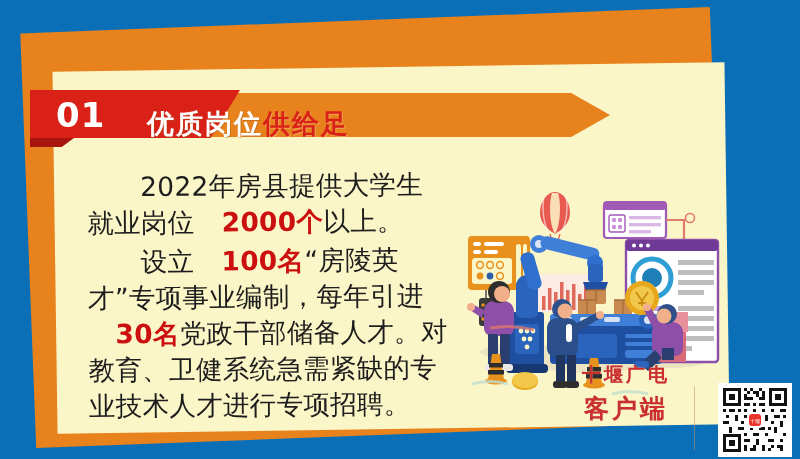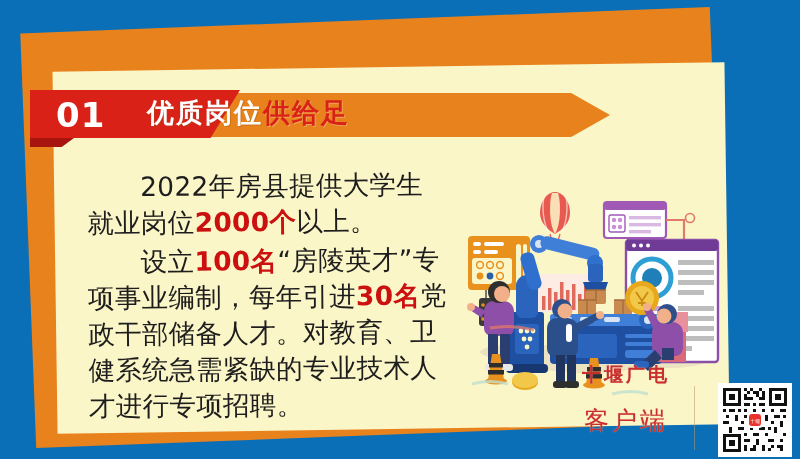--- a/index.html
+++ b/index.html
@@ -48,55 +48,55 @@
     background:#a8150f;
     clip-path:polygon(0 0, 100% 0, 72% 100%, 0 100%);
   }
   .banner-num{
     position:absolute;left:26px;top:2px;
     font-size:34px;font-weight:bold;color:#ffffff;
     letter-spacing:1px;line-height:46px;
     font-family:"DejaVu Sans","Liberation Sans",sans-serif;
   }
   .banner-title{
-    position:absolute;left:117px;top:1px;height:44px;line-height:44px;
+    position:absolute;left:117px;top:12px;height:44px;line-height:44px;
     font-size:27px;font-weight:bold;white-space:nowrap;
     letter-spacing:2px;
   }
   .t-white{color:#ffffff;text-shadow:1px 1px 0 rgba(150,90,20,.35);}
   .t-red{color:#d92118;text-shadow:1px 1px 0 rgba(255,230,190,.35);}
 
   
   .copy{
     position:absolute;left:88px;top:168px;width:360px;
     font-size:26.5px;line-height:36px;color:#1d1d1d;
     font-family:"DejaVu Sans","Liberation Sans",sans-serif;
     font-weight:500;letter-spacing:.3px;
     transform:rotate(-0.5deg);
   }
   .para{margin:0 0 3px 0;text-indent:2em;}
   .para.tight{margin-bottom:0;}
-  .hl{color:#cc1010;font-weight:bold;}
+  .hl{color:#cc1010;font-weight:bold;margin-left:27px;}
 
   
   .illus{position:absolute;left:462px;top:172px;width:258px;height:232px;}
   .illus svg{display:block;}
 
   
   .brand{
     position:absolute;left:566px;top:362px;width:120px;text-align:center;
     font-family:"DejaVu Serif","Liberation Serif",serif;
   }
   .brand-line1{
     font-size:19px;color:#c9302c;font-weight:bold;letter-spacing:3px;
     text-shadow:0 0 1px #e8b5b0;
   }
   .brand-line2{
-    font-size:25px;color:#c9302c;font-weight:normal;letter-spacing:3px;
-    margin-top:16px;text-shadow:0 0 1px #e8b5b0;
+    font-size:25px;color:#c9302c;font-weight:bold;letter-spacing:3px;
+    margin-top:4px;text-shadow:0 0 1px #e8b5b0;
   }
   .brand-divider{
     position:absolute;left:694px;top:386px;width:1px;height:64px;
     background:rgba(180,150,110,.55);
   }
   .qr{
     position:absolute;left:718px;top:383px;width:74px;height:74px;
     background:#ffffff;padding:2px;box-sizing:border-box;
   }
   .qr svg{display:block;}

